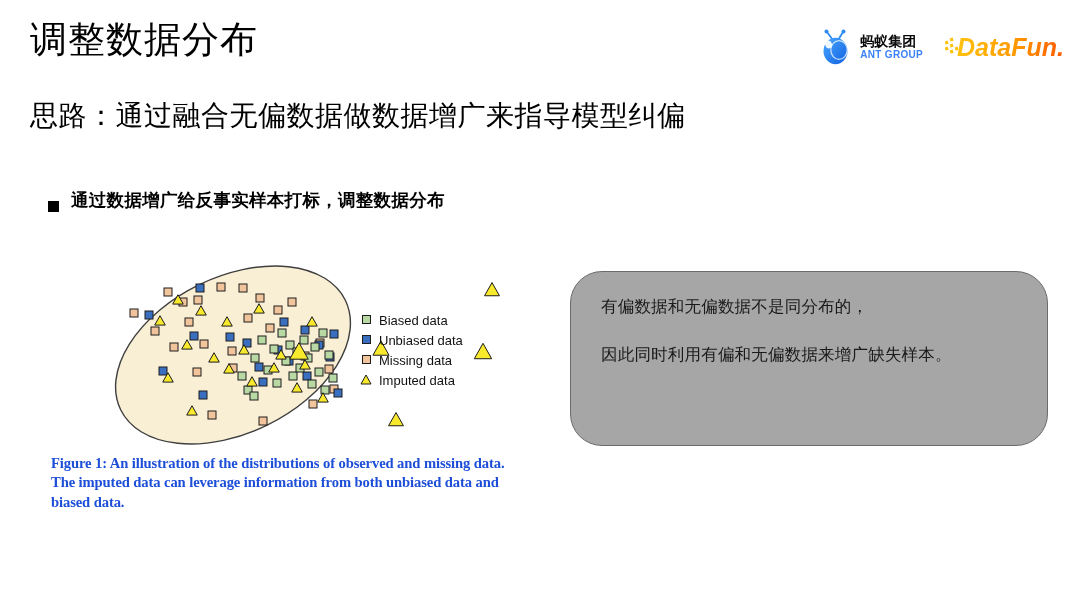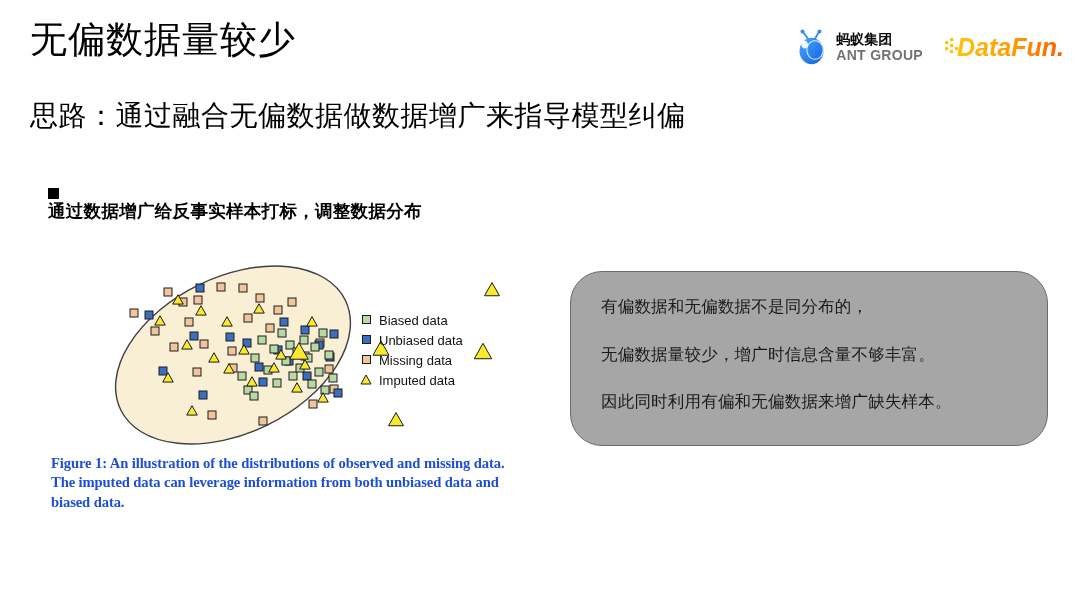--- a/index.html
+++ b/index.html
@@ -54,36 +54,36 @@
   }
   .ant-mark { width: 34px; height: 36px; display:block; }
   .ant-text { display: flex; flex-direction: column; justify-content: center; line-height: 1; }
   .ant-text .cn {
     font-size: 14px;
     font-weight: 700;
     color: #0a0a0a;
     letter-spacing: 0px;
   }
   .ant-text .en {
-    font-size: 14px;
+    font-size: 10px;
     font-weight: 700;
-    color: #737373;
+    color: #3b82f6;
     letter-spacing: 0.3px;
     margin-top: 2px;
   }
   .datafun-logo { display:block; }
 
   
   .bullet-row {
     position: absolute;
     left: 48px;
     top: 188px;
     display: flex;
-    align-items: flex-start;
-    flex-direction: column;
+    align-items: flex-end;
+    gap: 12px;
   }
   .bullet-square {
     width: 11px;
     height: 11px;
     background: #000000;
     flex: 0 0 auto;
   }
   .bullet-text {
     font-size: 17.5px;
     font-weight: 700;
@@ -130,21 +130,21 @@
     line-height: 1;
     margin-bottom: 31px;
     letter-spacing: 0.2px;
     white-space: nowrap;
   }
   .note-line:last-child { margin-bottom: 8px; }
 </style>
 </head>
 <body>
 
-<div class="slide-title">无偏数据量较少</div>
+<div class="slide-title">调整数据分布</div>
 
 <div class="slide-subtitle">思路：通过融合无偏数据做数据增广来指导模型纠偏</div>
 
 <div class="logo-row">
 
   <div class="ant-logo">
     <svg class="ant-mark" viewBox="0 0 34 36">
       <defs>
         <linearGradient id="antg" x1="0" y1="0" x2="1" y2="1">
           <stop offset="0%" stop-color="#4aa8ff"></stop>
@@ -297,15 +297,14 @@
         <polygon points="315,110 310,119 320,119" fill="#f9e92c" stroke="#1c1c1c" stroke-width="1"></polygon>
         <text x="328" y="119.5" font-family="'Liberation Sans', sans-serif" font-size="13" fill="#111111">Imputed data</text>
       </g>
   </svg>
 
   <div class="figure-caption">Figure 1: An illustration of the distributions of observed and missing data. The imputed data can leverage information from both unbiased data and biased data.</div>
 </div>
 
 <div class="note-box">
   <div class="note-line">有偏数据和无偏数据不是同分布的，</div>
-  <div class="note-line">无偏数据量较少，增广时信息含量不够丰富。</div>
   <div class="note-line">因此同时利用有偏和无偏数据来增广缺失样本。</div>
 </div>
 
 </body></html>

